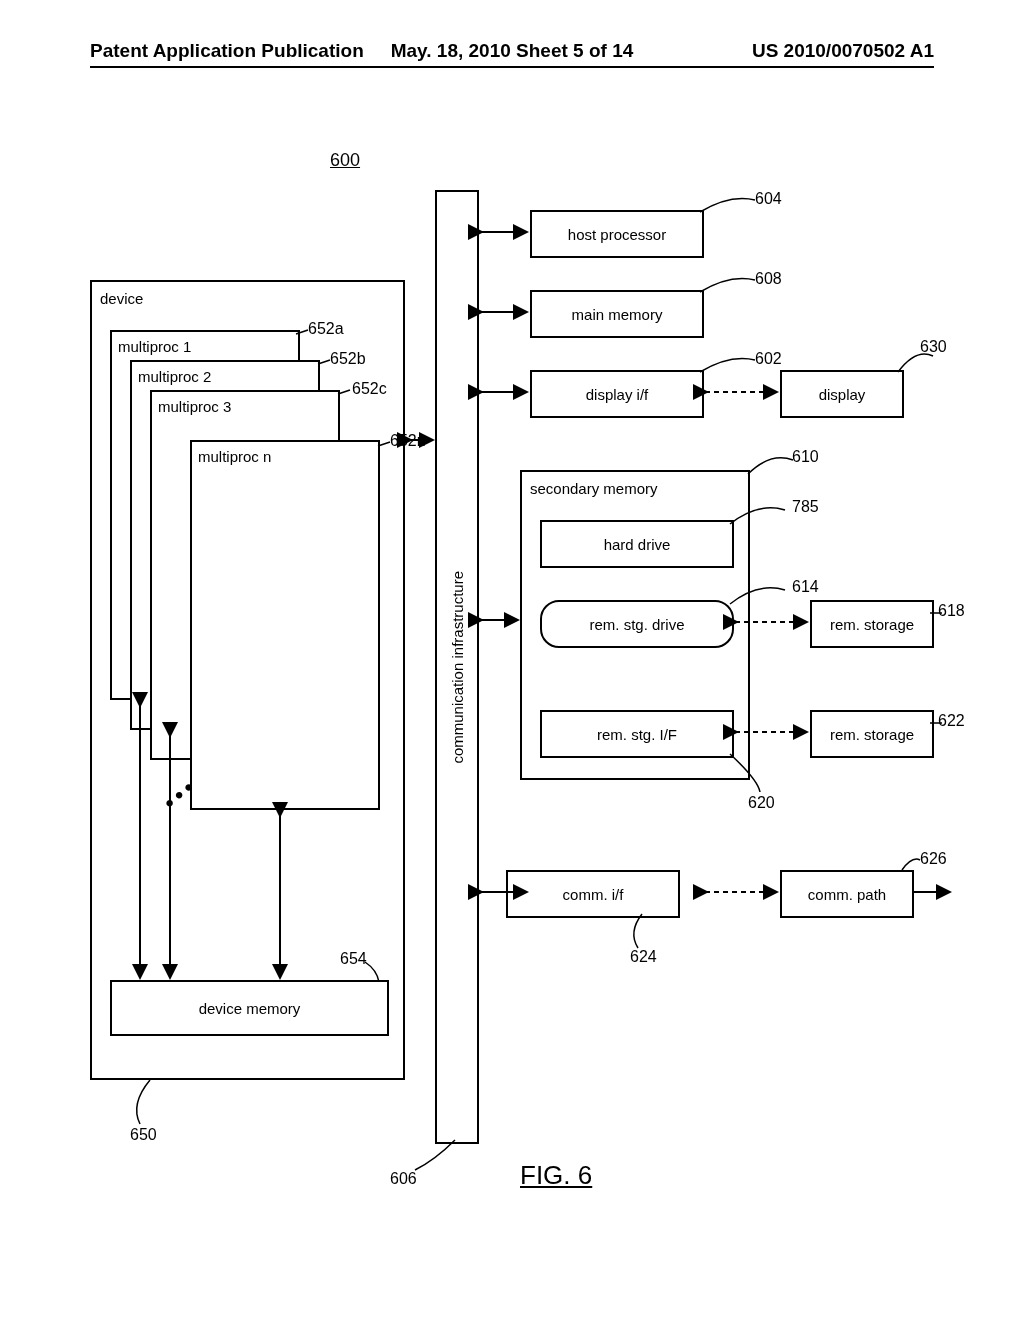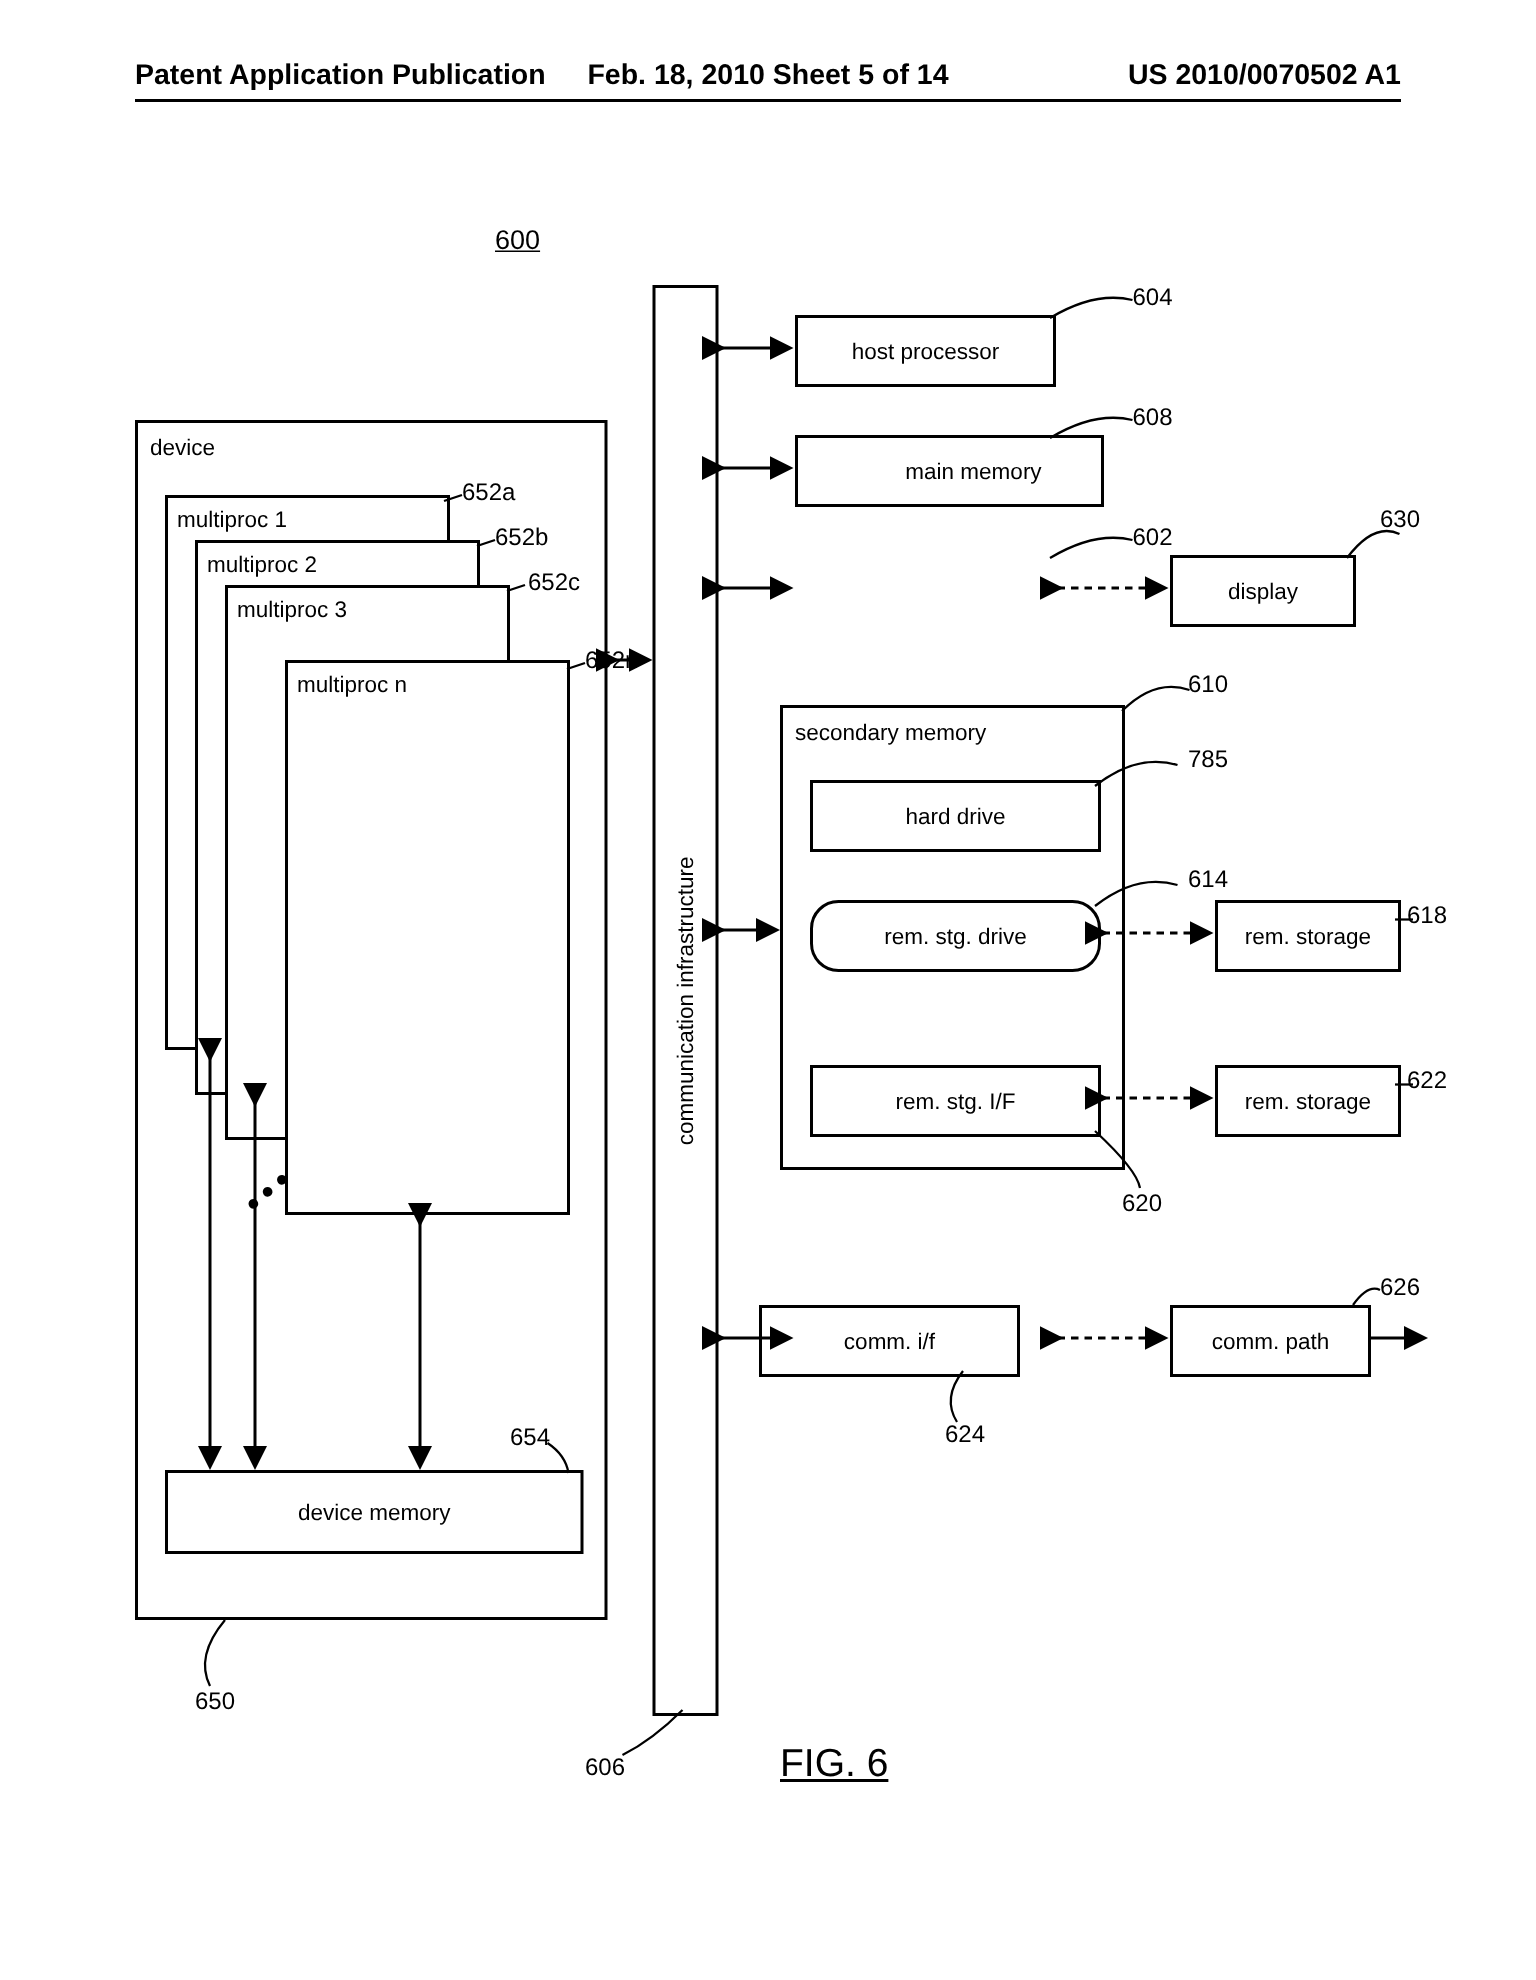--- a/index.html
+++ b/index.html
@@ -55,21 +55,21 @@
     text-decoration: underline;
   }
 
   svg.arrow, svg.line { position: absolute; overflow: visible; pointer-events: none; }
 </style>
 </head>
 <body>
 
 <div class="hdr">
   <div class="l">Patent Application Publication</div>
-  <div class="c">Feb. 18, 2010  Sheet 5 of 14</div>
+  <div class="c">May. 18, 2010  Sheet 5 of 14</div>
   <div class="r">US 2010/0070502 A1</div>
 </div>
 
 <div class="page">
 
   <div class="ref600" style="left:240px; top:0px;">600</div>
 
   <div class="box" style="left:345px; top:40px; width:40px; height:950px;">
     <span class="vtext">communication infrastructure</span>
   </div>
@@ -88,31 +88,34 @@
           <path d="M0 0 L8 4 L0 8 z" fill="#000"></path>
         </marker>
       </defs>
     <line x1="5" y1="10" x2="50" y2="10" stroke="#000" stroke-width="2" marker-start="url(#ah)" marker-end="url(#ah)"></line>
   </svg>
   <svg class="line" style="left:610px; top:48px; width:60px; height:20px;">
       <path d="M0 14 Q30 -4 55 2" fill="none" stroke="#000" stroke-width="1.5"></path>
     </svg>
   <div class="label" style="left:665px; top:40px;">604</div>
 
-  <div class="box" style="left:440px; top:140px; width:170px; height:44px;padding-left:32px;">
+  <div class="box" style="left:440px; top:140px; width:170px; height:44px;">
     <span>main memory</span>
   </div>
   <svg class="arrow" style="left:385px; top:152px; width:55px; height:20px;">
       <line x1="5" y1="10" x2="50" y2="10" stroke="#000" stroke-width="2" marker-start="url(#ah)" marker-end="url(#ah)"></line>
     </svg>
   <svg class="line" style="left:610px; top:128px; width:60px; height:20px;">
       <path d="M0 14 Q30 -4 55 2" fill="none" stroke="#000" stroke-width="1.5"></path>
     </svg>
   <div class="label" style="left:665px; top:120px;">608</div>
 
+  <div class="box" style="left:440px; top:220px; width:170px; height:44px;">
+    <span>display i/f</span>
+  </div>
   <svg class="arrow" style="left:385px; top:232px; width:55px; height:20px;">
       <line x1="5" y1="10" x2="50" y2="10" stroke="#000" stroke-width="2" marker-start="url(#ah)" marker-end="url(#ah)"></line>
     </svg>
   <svg class="line" style="left:610px; top:208px; width:60px; height:20px;">
       <path d="M0 14 Q30 -4 55 2" fill="none" stroke="#000" stroke-width="1.5"></path>
     </svg>
   <div class="label" style="left:665px; top:200px;">602</div>
 
   <div class="box" style="left:690px; top:220px; width:120px; height:44px;">
     <span>display</span>

